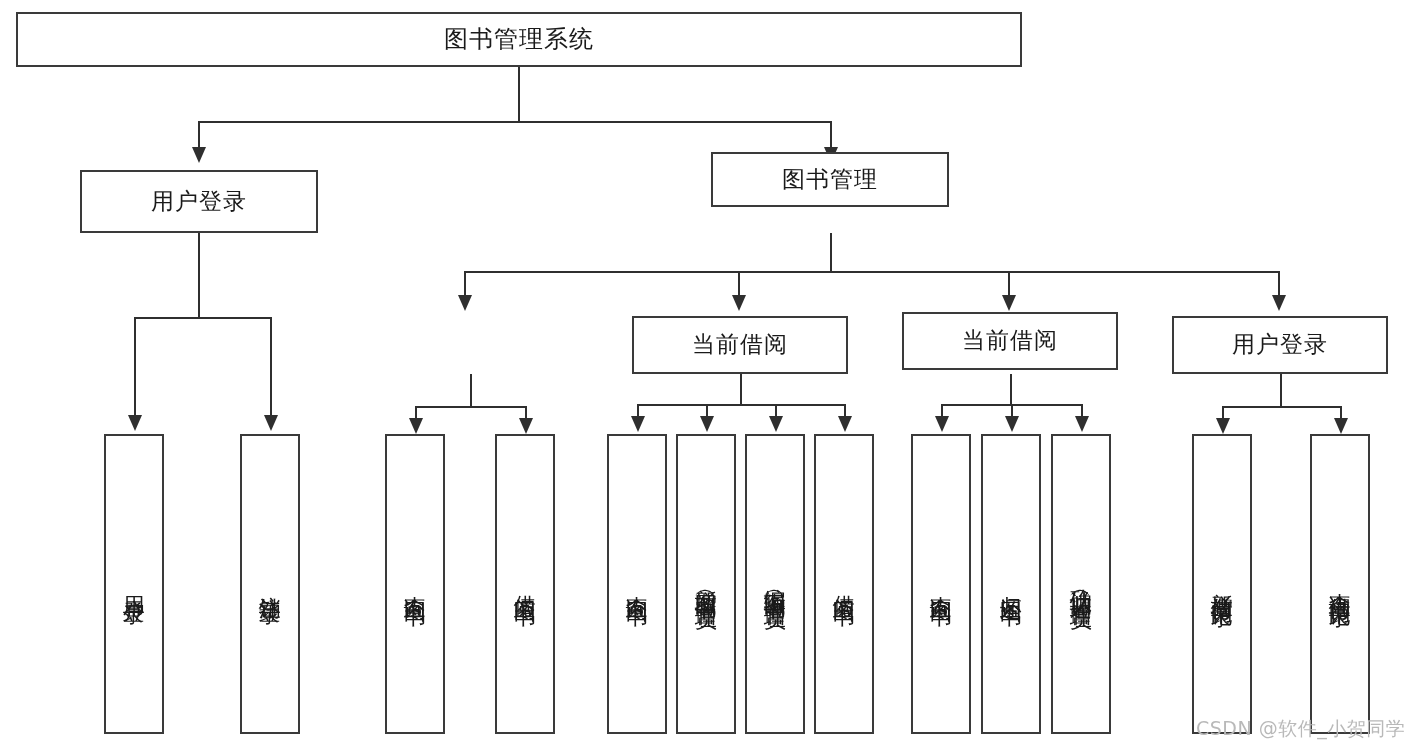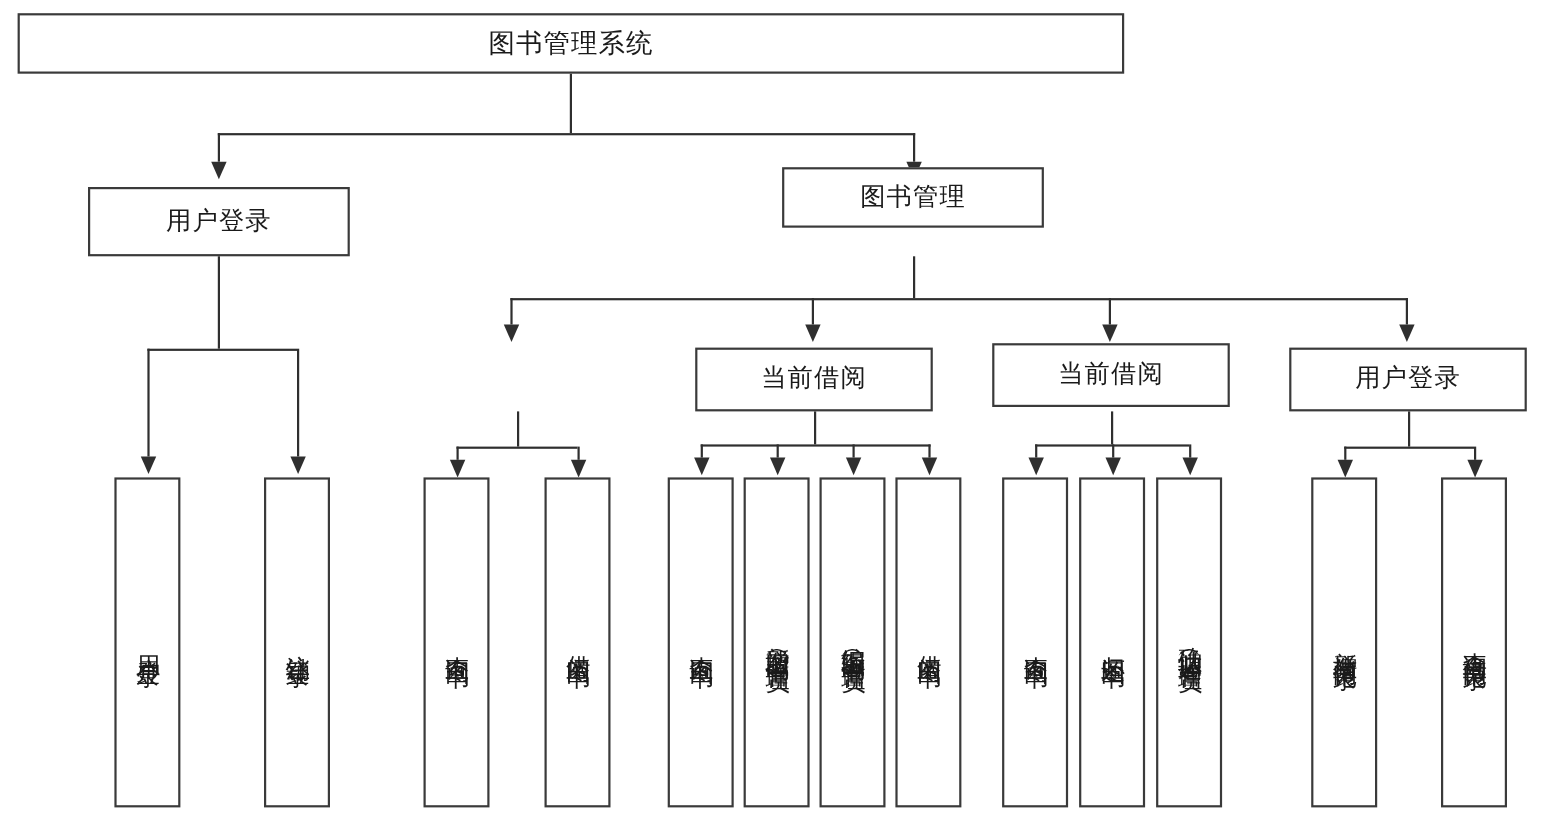--- a/index.html
+++ b/index.html
@@ -219,14 +219,15 @@
   </div>
 
   <div class="node vert" style="left:1192px; top:434px; width:60px; height:300px;">
     <span class="vtext">新增借阅记录</span>
   </div>
 
   <div class="node vert" style="left:1310px; top:434px; width:60px; height:300px;">
     <span class="vtext">查询借阅记录</span>
   </div>
 
+  <div id="watermark" style="left:1196px; top:716px;">CSDN @软件_小贺同学</div>
 
 </div>
 
 </body></html>

